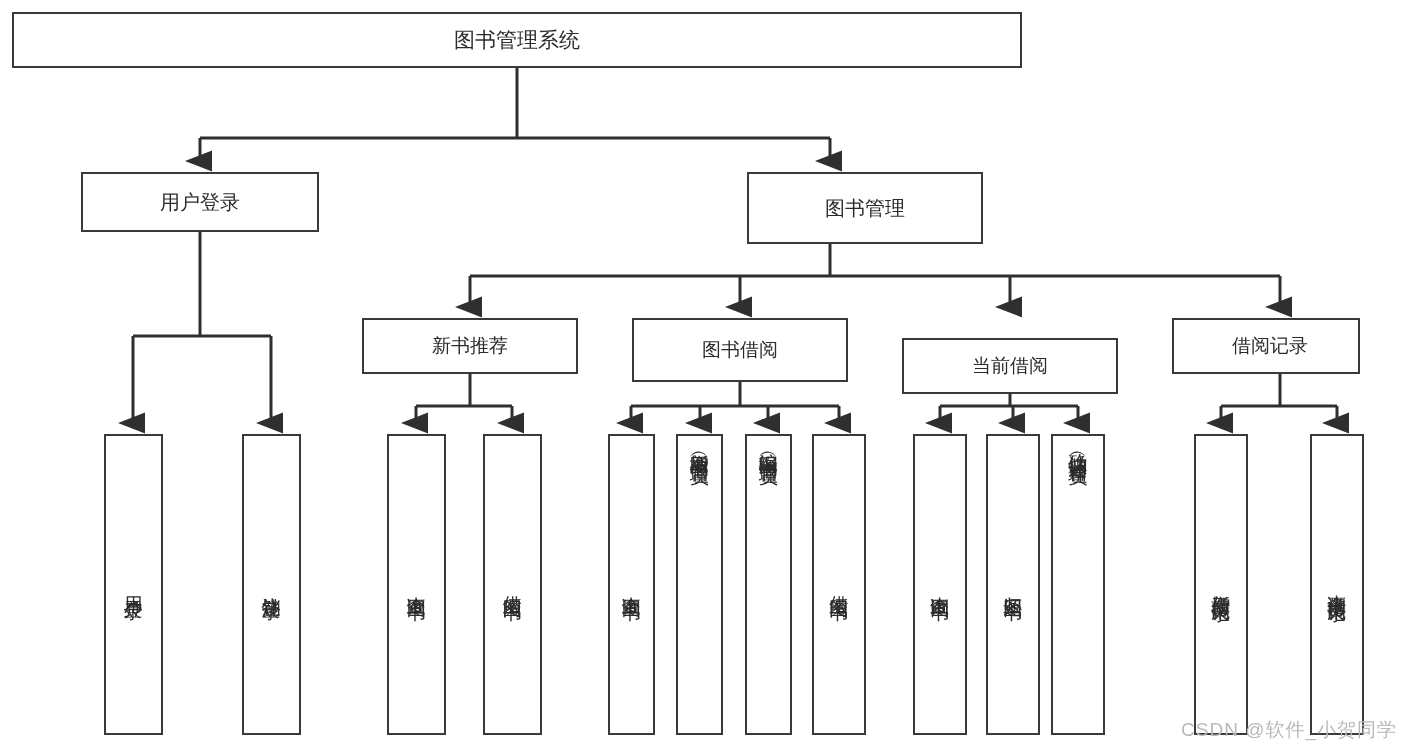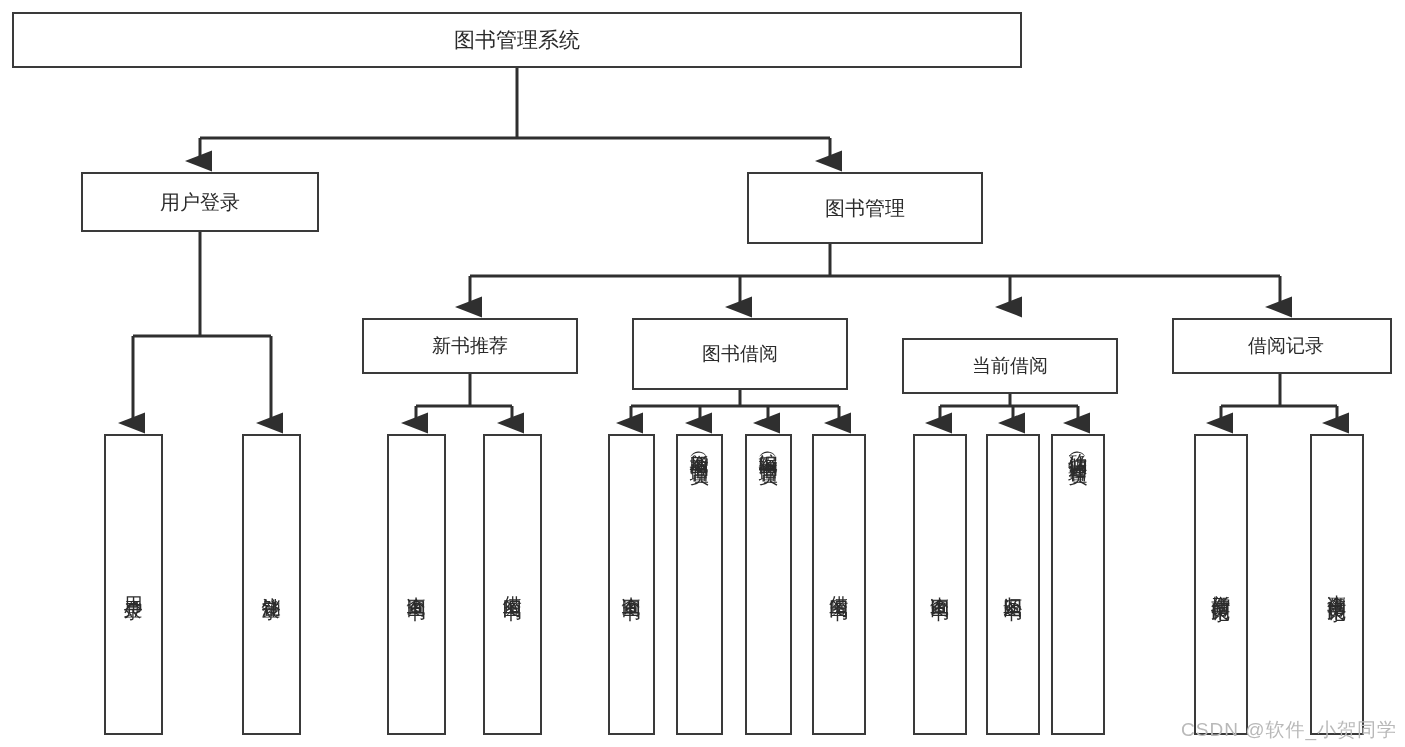--- a/index.html
+++ b/index.html
@@ -99,27 +99,27 @@
   <div class="node-box lvl2" style="left:81px;top:172px;width:238px;height:60px;">
     <span>用户登录</span>
   </div>
   <div class="node-box lvl2" style="left:712px;top:172px;width:236px;height:72px;margin-left:35px;">
     <span>图书管理</span>
   </div>
 
   <div class="node-box lvl3" style="left:362px;top:318px;width:216px;height:56px;">
     <span>新书推荐</span>
   </div>
-  <div class="node-box lvl3" style="left:632px;top:318px;width:216px;height:72px;">
+  <div class="node-box lvl3" style="left:632px;top:318px;width:216px;height:64px;">
     <span>图书借阅</span>
   </div>
   <div class="node-box lvl3" style="left:902px;top:318px;width:216px;height:56px;margin-top:20px;">
     <span>当前借阅</span>
   </div>
-  <div class="node-box lvl3" style="left:1172px;top:318px;width:220px;height:56px;padding-left:8px;">
+  <div class="node-box lvl3" style="left:1172px;top:318px;width:188px;height:56px;padding-left:8px;">
     <span>借阅记录</span>
   </div>
 
   <div class="node-box leaf leaf-mid" style="left:104px;top:434px;width:59px;height:301px;">
     <span class="vtext" style="margin-top: 144.5px;">用户登录</span>
   </div>
   <div class="node-box leaf leaf-mid" style="left:242px;top:434px;width:59px;height:301px;">
     <span class="vtext" style="margin-top: 144.5px;">注销登录</span>
   </div>
   <div class="node-box leaf leaf-mid" style="left:387px;top:434px;width:59px;height:301px;">

